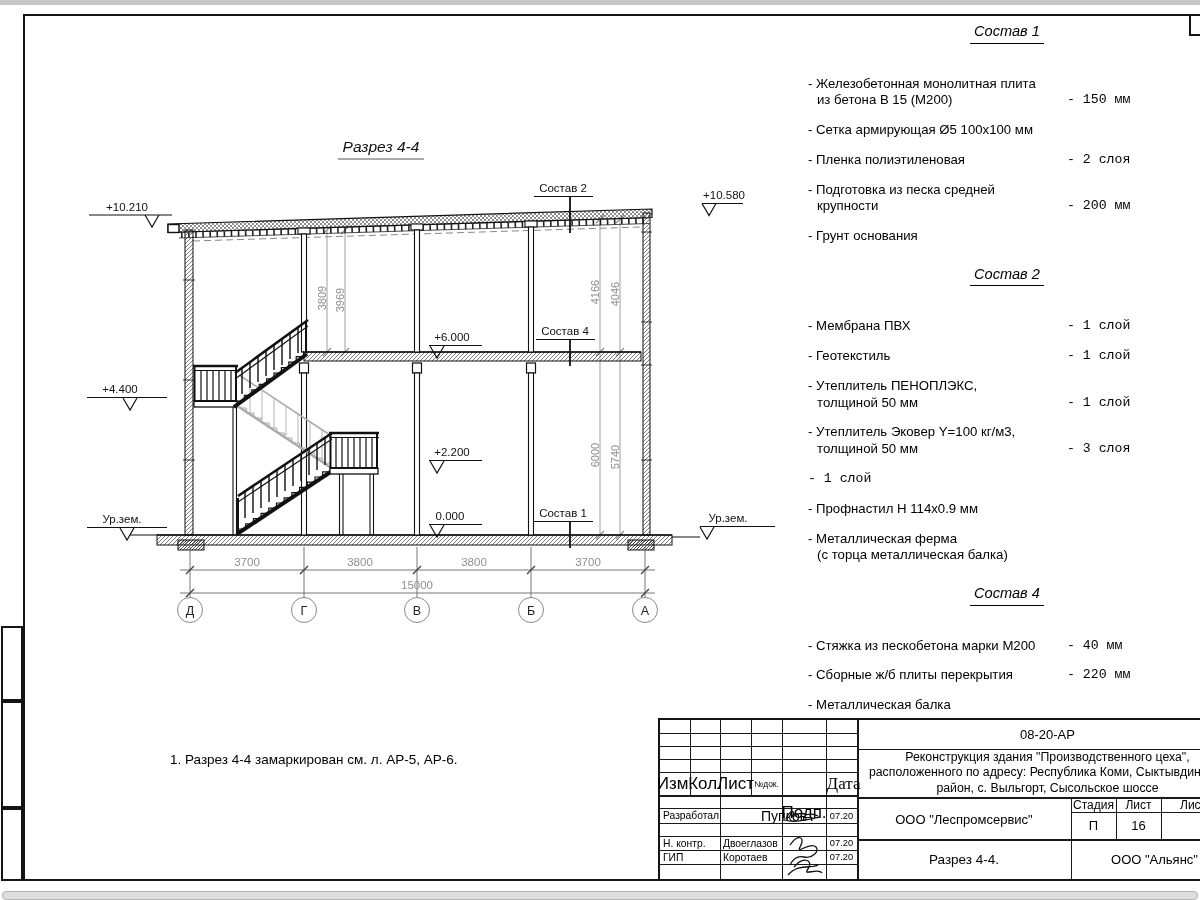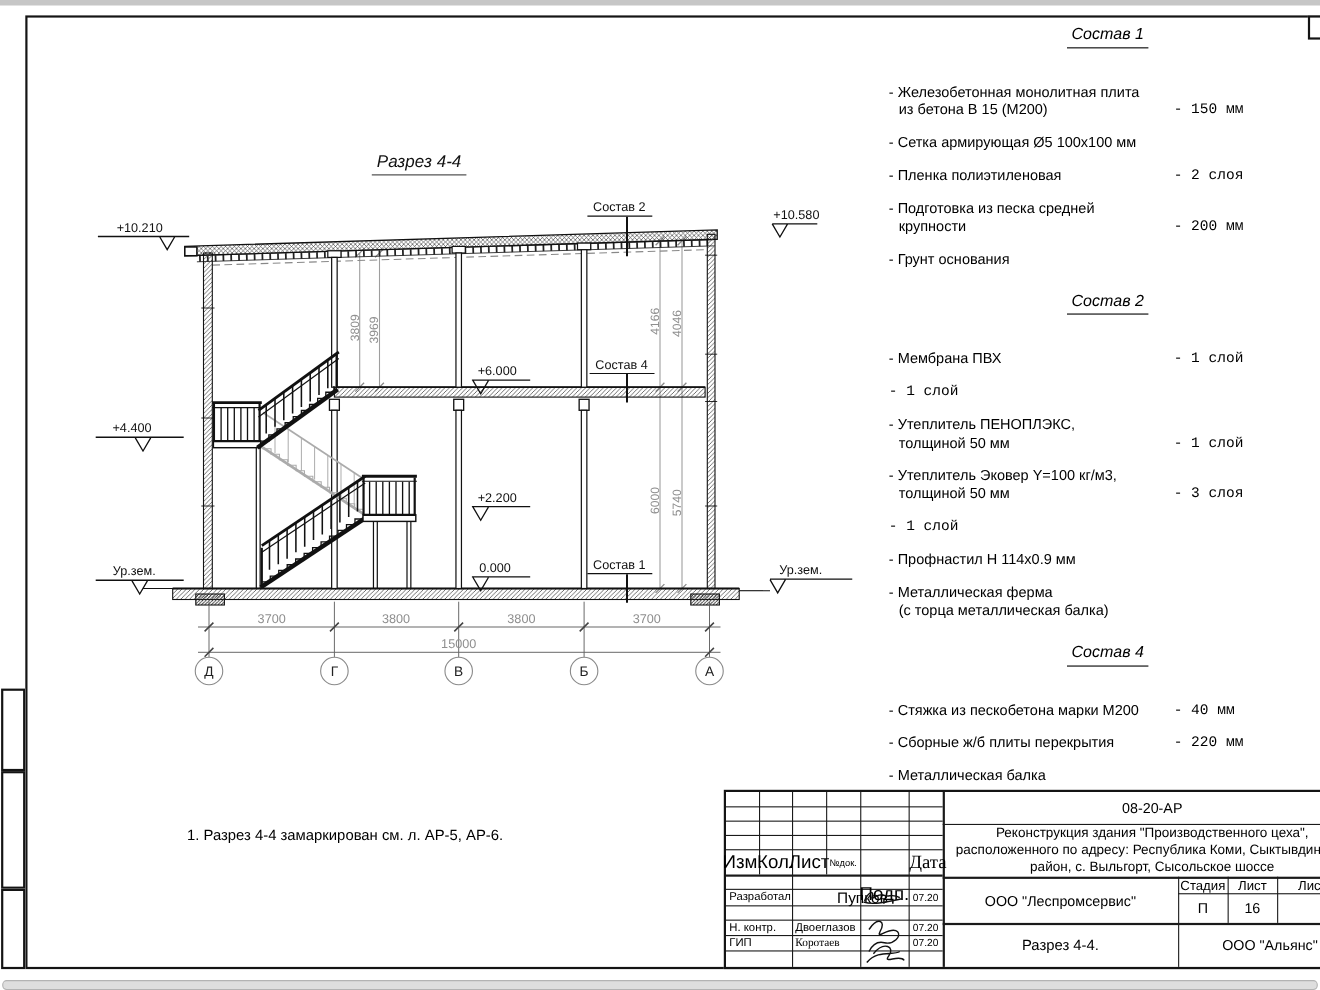--- a/index.html
+++ b/index.html
@@ -246,20 +246,21 @@
       </div>
   </div>
 
   <div class="comp-title gap1">Состав 2</div>
   <div class="comp-items">
     <div class="item">
         <div class="nm">- Мембрана ПВХ</div>
         <div class="val">- 1 слой</div>
       </div>
     <div class="item">
+        <div class="nm">- Геотекстиль</div>
         <div class="val">- 1 слой</div>
       </div>
     <div class="item">
         <div class="nm">- Утеплитель ПЕНОПЛЭКС,
 толщиной 50 мм</div>
         <div class="val">- 1 слой</div>
       </div>
     <div class="item">
         <div class="nm">- Утеплитель Эковер Y=100 кг/м3,
 толщиной 50 мм</div>
@@ -332,21 +333,21 @@
   <div class="c" style="left:122px;width:44px;top:52px;height:23px;margin-top:29px;">Подп.</div>
   <div class="c" style="left:168px;width:31px;top:52px;height:23px;font-family:Liberation Serif, serif;">Дата</div>
 
   <div class="c cl" style="left:0;width:60px;top:88px;height:15px;font-size:10.3px;">Разработал</div>
   <div class="c cl" style="left:60px;width:62px;top:88px;height:15px;font-size:14px;margin-left:38px;">Пупков</div>
   <div class="c" style="left:166px;width:31px;top:88px;height:15px;font-size:9.3px;">07.20</div>
   <div class="c cl" style="left:0;width:60px;top:116px;height:14px;font-size:10.3px;text-align:right;">Н. контр.</div>
   <div class="c cl" style="left:60px;width:62px;top:116px;height:14px;font-size:10.3px;">Двоеглазов</div>
   <div class="c" style="left:166px;width:31px;top:116px;height:14px;font-size:9.3px;">07.20</div>
   <div class="c cl" style="left:0;width:60px;top:130px;height:14px;font-size:10.3px;">ГИП</div>
-  <div class="c cl" style="left:60px;width:62px;top:130px;height:14px;font-size:10.3px;font-family:Liberation Serif, serif;">Коротаев</div>
+  <div class="c cl" style="left:60px;width:62px;top:130px;height:14px;font-size:10.3px;">Коротаев</div>
   <div class="c" style="left:166px;width:31px;top:130px;height:14px;font-size:9.3px;">07.20</div>
 
   <svg class="abs" style="left:122px;top:85px;" width="44" height="76" viewBox="0 0 44 76">
     <g fill="none" stroke="#111" stroke-width="1.3">
       <path d="M4,14 C7,6 13,4 11,10 C9,15 16,6 22,9 C26,11 29,7 36,11 M3,15 C12,18 24,15 38,12"></path>
       <path d="M8,40 C16,28 24,32 18,42 C14,50 28,36 34,42 C38,46 30,54 22,52 C14,50 10,56 8,60"></path>
       <path d="M12,62 C22,50 32,56 26,64 C20,72 36,62 40,68 M6,70 C16,58 30,64 36,60"></path>
     </g>
   </svg>
 

